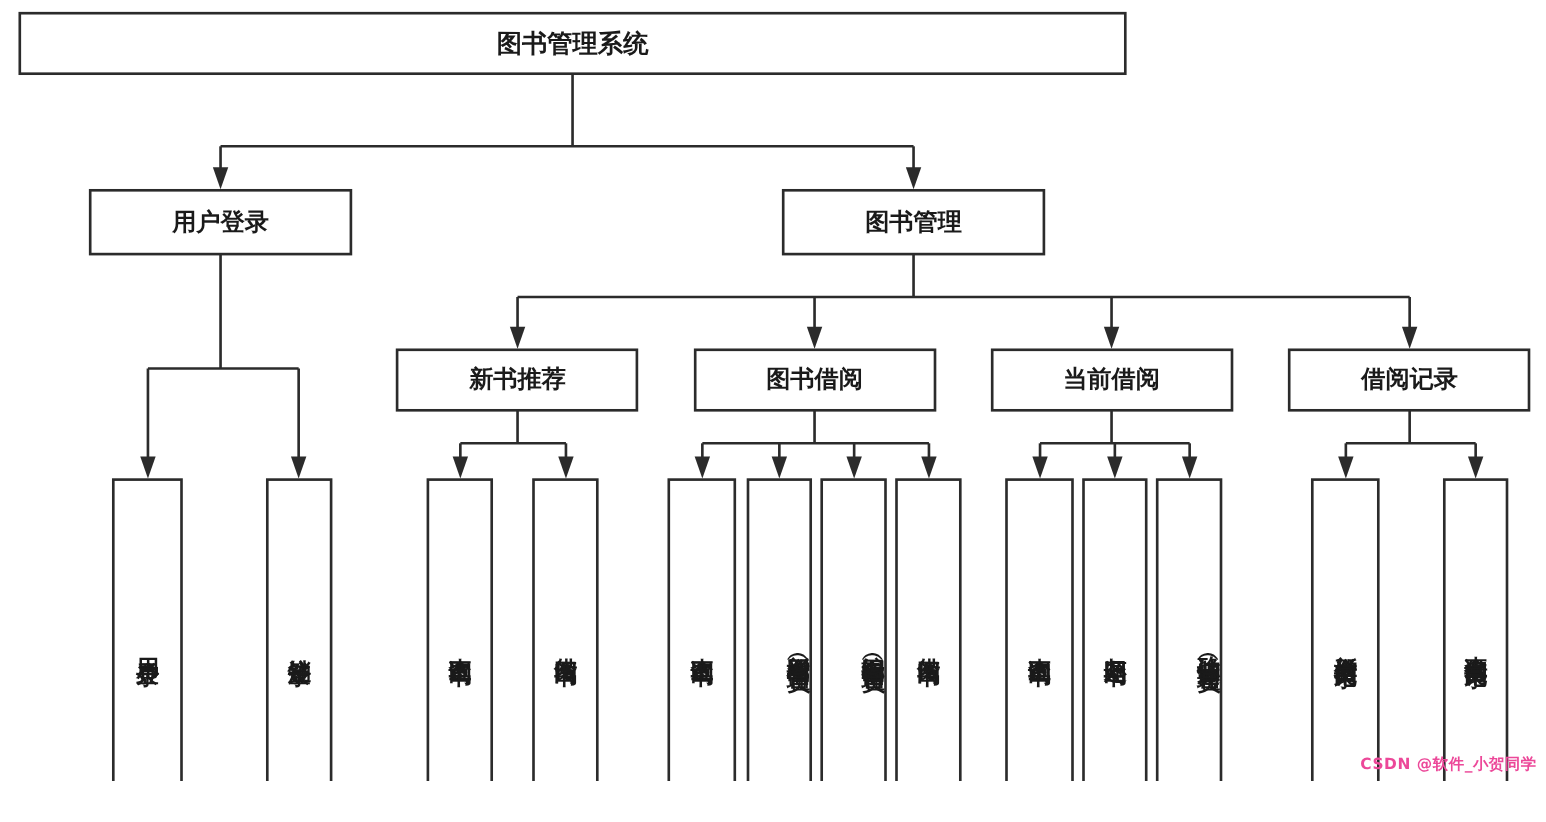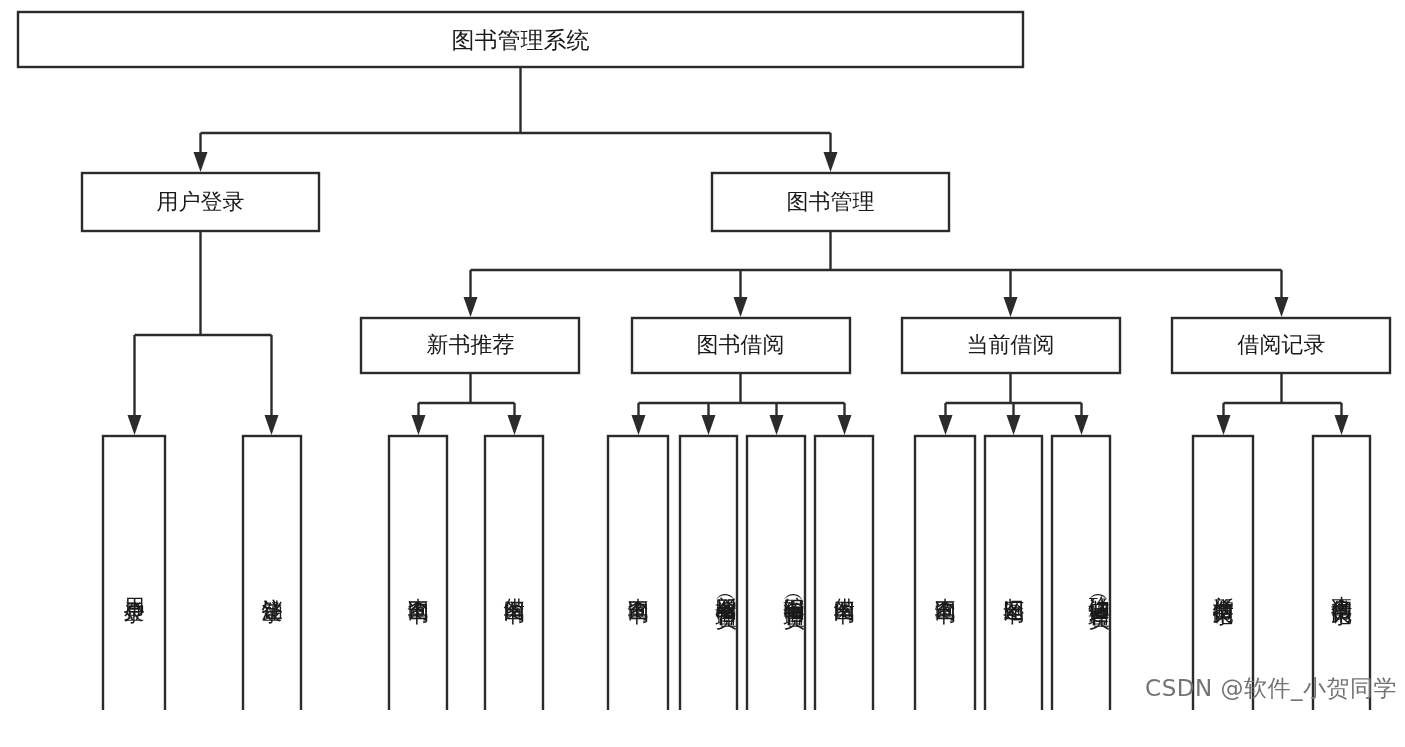--- a/index.html
+++ b/index.html
@@ -9,20 +9,21 @@
   }
   body {
     font-family: "DejaVu Sans", "Liberation Sans", sans-serif;
   }
   #diagram-root {
     position: relative;
     width: 1405px;
     height: 710px;
     background: #ffffff;
     overflow: hidden;
+    font-weight: bold;
   }
   svg.diagram-canvas {
     position: absolute;
     top: 0;
     left: 0;
     width: 1405px;
     height: 747px;
   }
   .node-box {
     fill: #ffffff;
@@ -64,22 +65,22 @@
     display: flex;
     align-items: center;
     justify-content: center;
     pointer-events: none;
   }
   .watermark {
     position: absolute;
     right: 8px;
     bottom: 6px;
     font-family: "DejaVu Sans", "Liberation Sans", sans-serif;
-    font-size: 23px;
-    color: #737373;
+    font-size: 14px;
+    color: #ec4899;
     white-space: nowrap;
     letter-spacing: 0.5px;
   }
 </style>
 </head>
 <body>
 
 <div id="diagram-root">
 
   <svg class="diagram-canvas" viewBox="0 0 1405 747" xmlns="http://www.w3.org/2000/svg">

